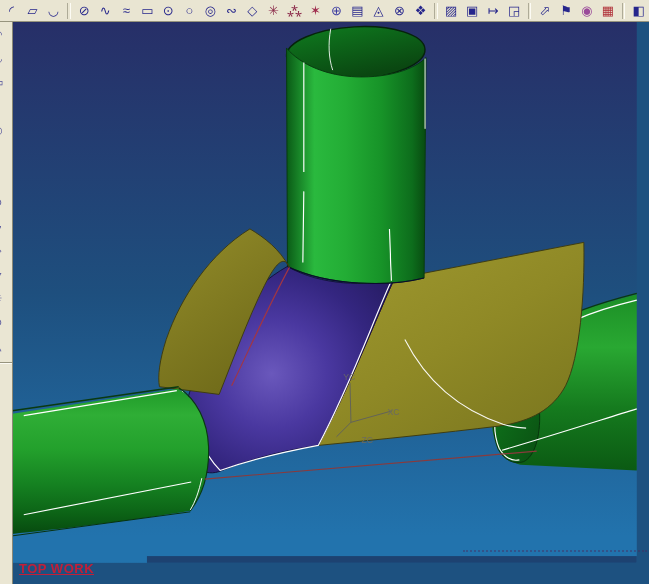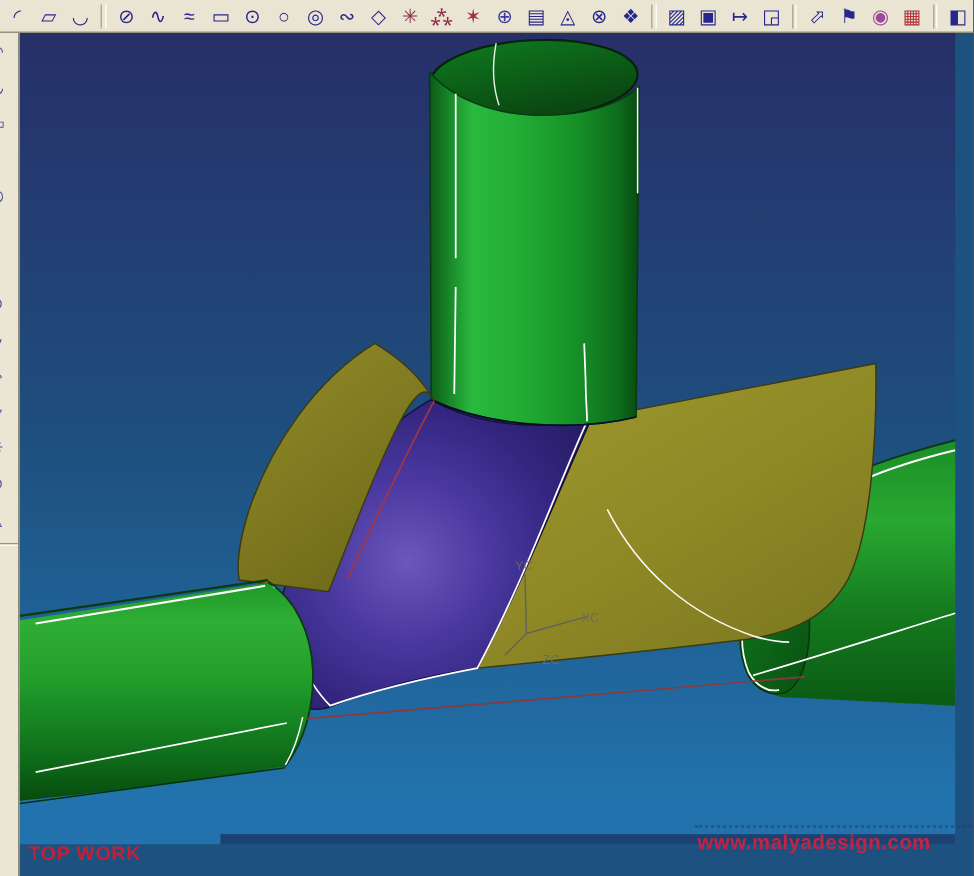--- a/index.html
+++ b/index.html
@@ -20,21 +20,21 @@
            overflow:hidden;z-index:5;}
   .lb-icon{height:24px;display:flex;align-items:center;font-size:11px;color:#50509a;
            margin-left:-7px;user-select:none;}
   .lb-sep{border-top:1px solid #97947e;border-bottom:1px solid #fcfbf4;margin:4px 0 0 0;}
 
   
   #scene{position:absolute;left:0;top:22px;z-index:1;}
 
   .overlay-label{position:absolute;z-index:6;font-weight:bold;
                  font-family:"Liberation Sans", sans-serif;user-select:none;}
-  #view-label{left:19px;top:561px;font-size:13px;letter-spacing:.5px;color:#c21f38;}
+  #view-label{left:19px;top:561px;font-size:13px;letter-spacing:.5px;color:#c21f38;text-decoration:underline;}
   #watermark{left:465px;top:554px;font-size:13.5px;letter-spacing:.4px;color:#c22446;z-index:2;}
   #dotline{position:absolute;left:463px;top:550px;width:184px;height:0;
            border-top:2px dotted rgba(70,45,95,.45);z-index:2;}
 </style>
 </head>
 <body>
 
 <div id="app">
 
   <div id="toolbar">
@@ -201,14 +201,13 @@
       <span class="lb-icon">◇</span>
       <span class="lb-icon">▱</span>
       <span class="lb-icon">✳</span>
       <span class="lb-icon">⊕</span>
       <span class="lb-icon">◬</span>
       <div class="lb-sep"></div>
     </div>
 
   <div id="dotline"></div>
   <div id="view-label" class="overlay-label">TOP WORK</div>
-  <div id="watermark" class="overlay-label">www.malyadesign.com</div>
 </div>
 
 </body></html>

